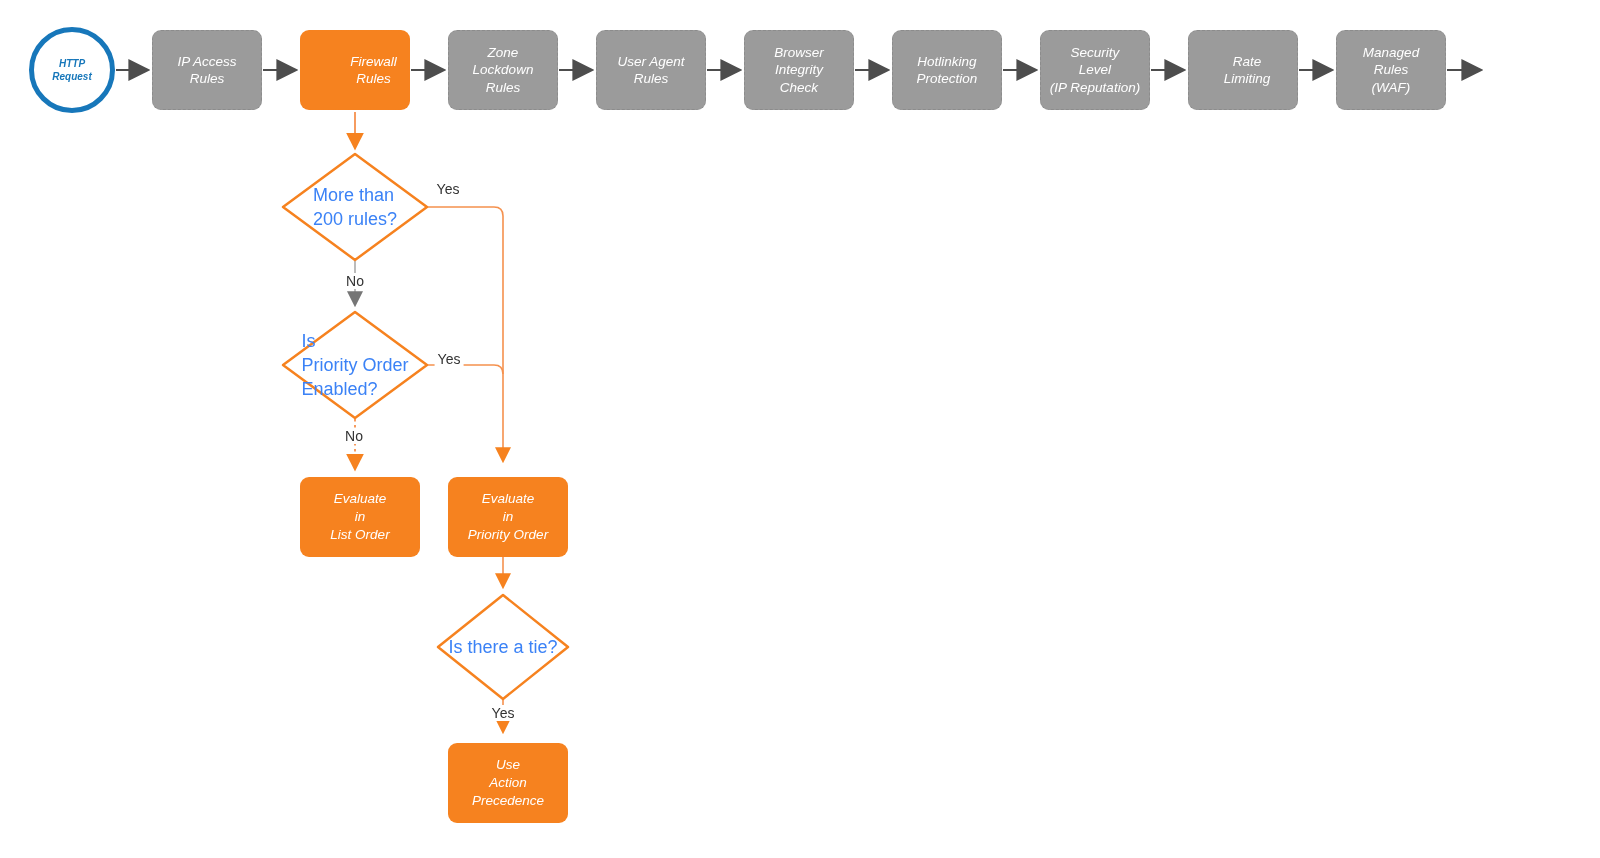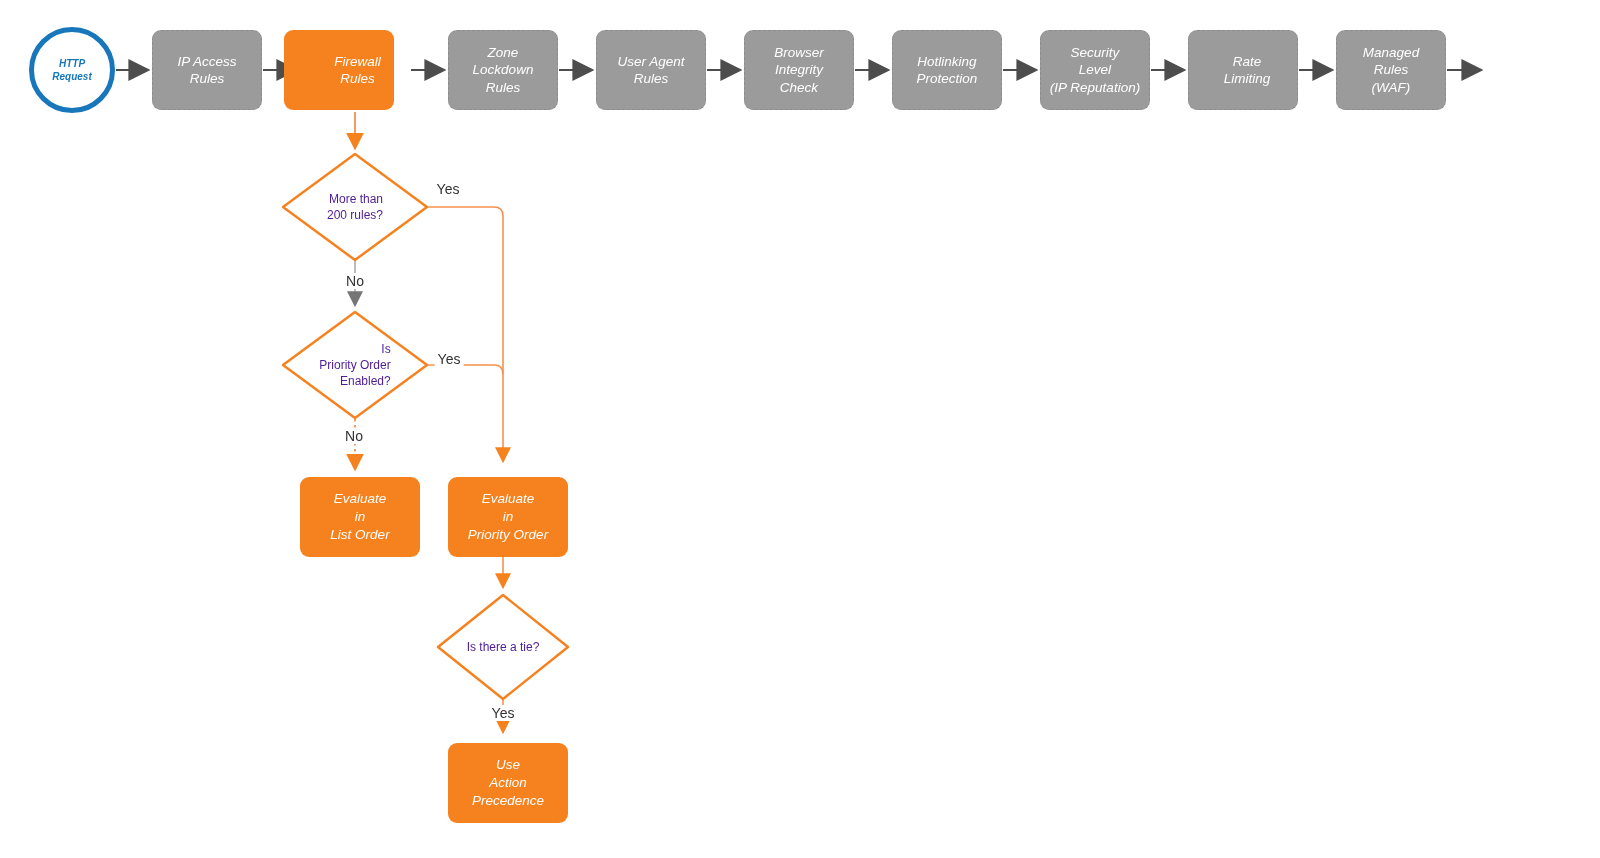--- a/index.html
+++ b/index.html
@@ -51,24 +51,24 @@
     width: 84px; height: 84px;
     background: #1777BA;
     color: #ffffff;
   }
 
   .decision-text {
     position: absolute;
     display: flex;
     align-items: center;
     justify-content: center;
-    text-align: right;
+    text-align: left;
     white-space: pre-line;
-    color: #4c1d95;
-    font-size: 12px;
+    color: #3b82f6;
+    font-size: 18px;
     line-height: 1.35;
   }
 
   .action {
     width: 120px; height: 80px;
     background: #F6821F;
     border-radius: 9px;
     color: #ffffff;
     font-style: italic;
     font-size: 13.5px;
@@ -126,21 +126,21 @@
     <polygon points="355,154 427,207 355,260 283,207" fill="#ffffff" stroke="#F6821F" stroke-width="2.5" stroke-linejoin="round"></polygon>
     <polygon points="355,312 427,365 355,418 283,365" fill="#ffffff" stroke="#F6821F" stroke-width="2.5" stroke-linejoin="round"></polygon>
     <polygon points="503,595 568,647 503,699 438,647" fill="#ffffff" stroke="#F6821F" stroke-width="2.5" stroke-linejoin="round"></polygon>
   </svg>
 
   <div class="node circle start" style="left:29px; top:27px;">HTTP
 Request</div>
 
   <div class="node stage" style="left:152px;">IP Access
 Rules</div>
-  <div class="node stage highlight" style="left:284px;padding-left:37px;">Firewall
+  <div class="node stage highlight" style="left:300px;padding-left:37px;">Firewall
 Rules</div>
   <div class="node stage" style="left:448px;">Zone
 Lockdown
 Rules</div>
   <div class="node stage" style="left:596px;">User Agent
 Rules</div>
   <div class="node stage" style="left:744px;">Browser
 Integrity
 Check</div>
   <div class="node stage" style="left:892px;">Hotlinking

